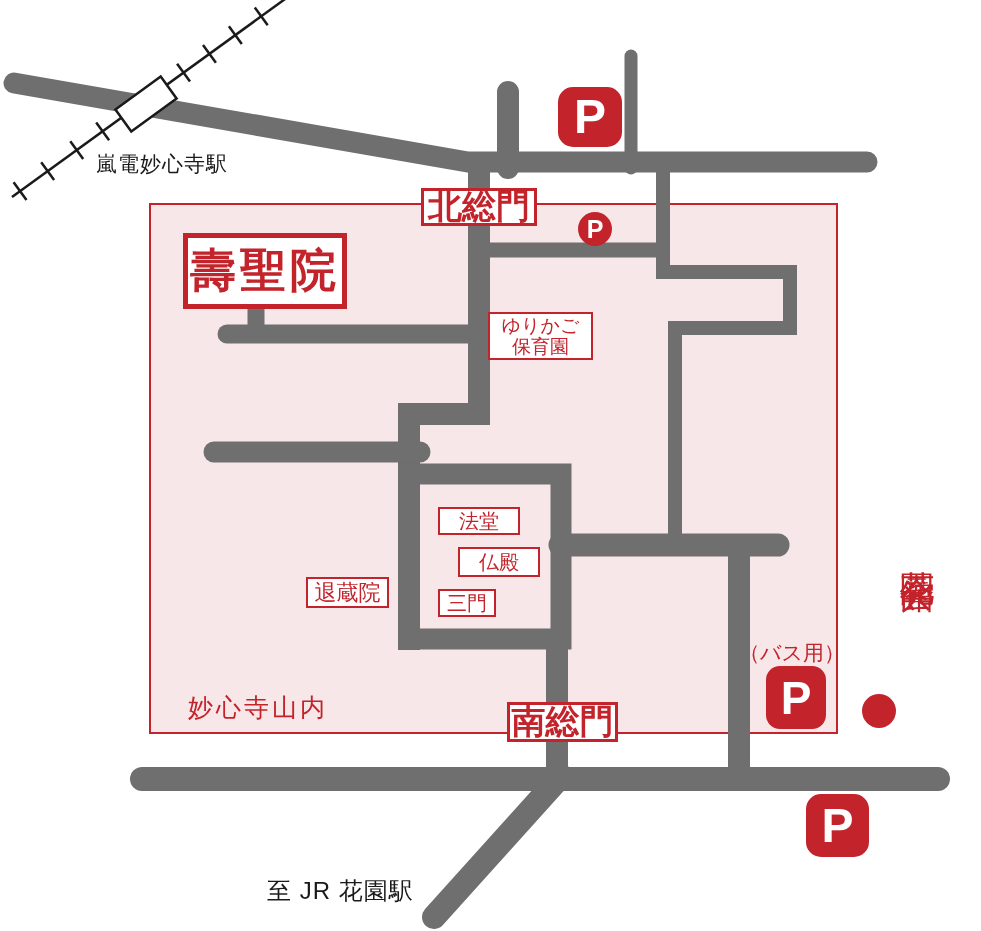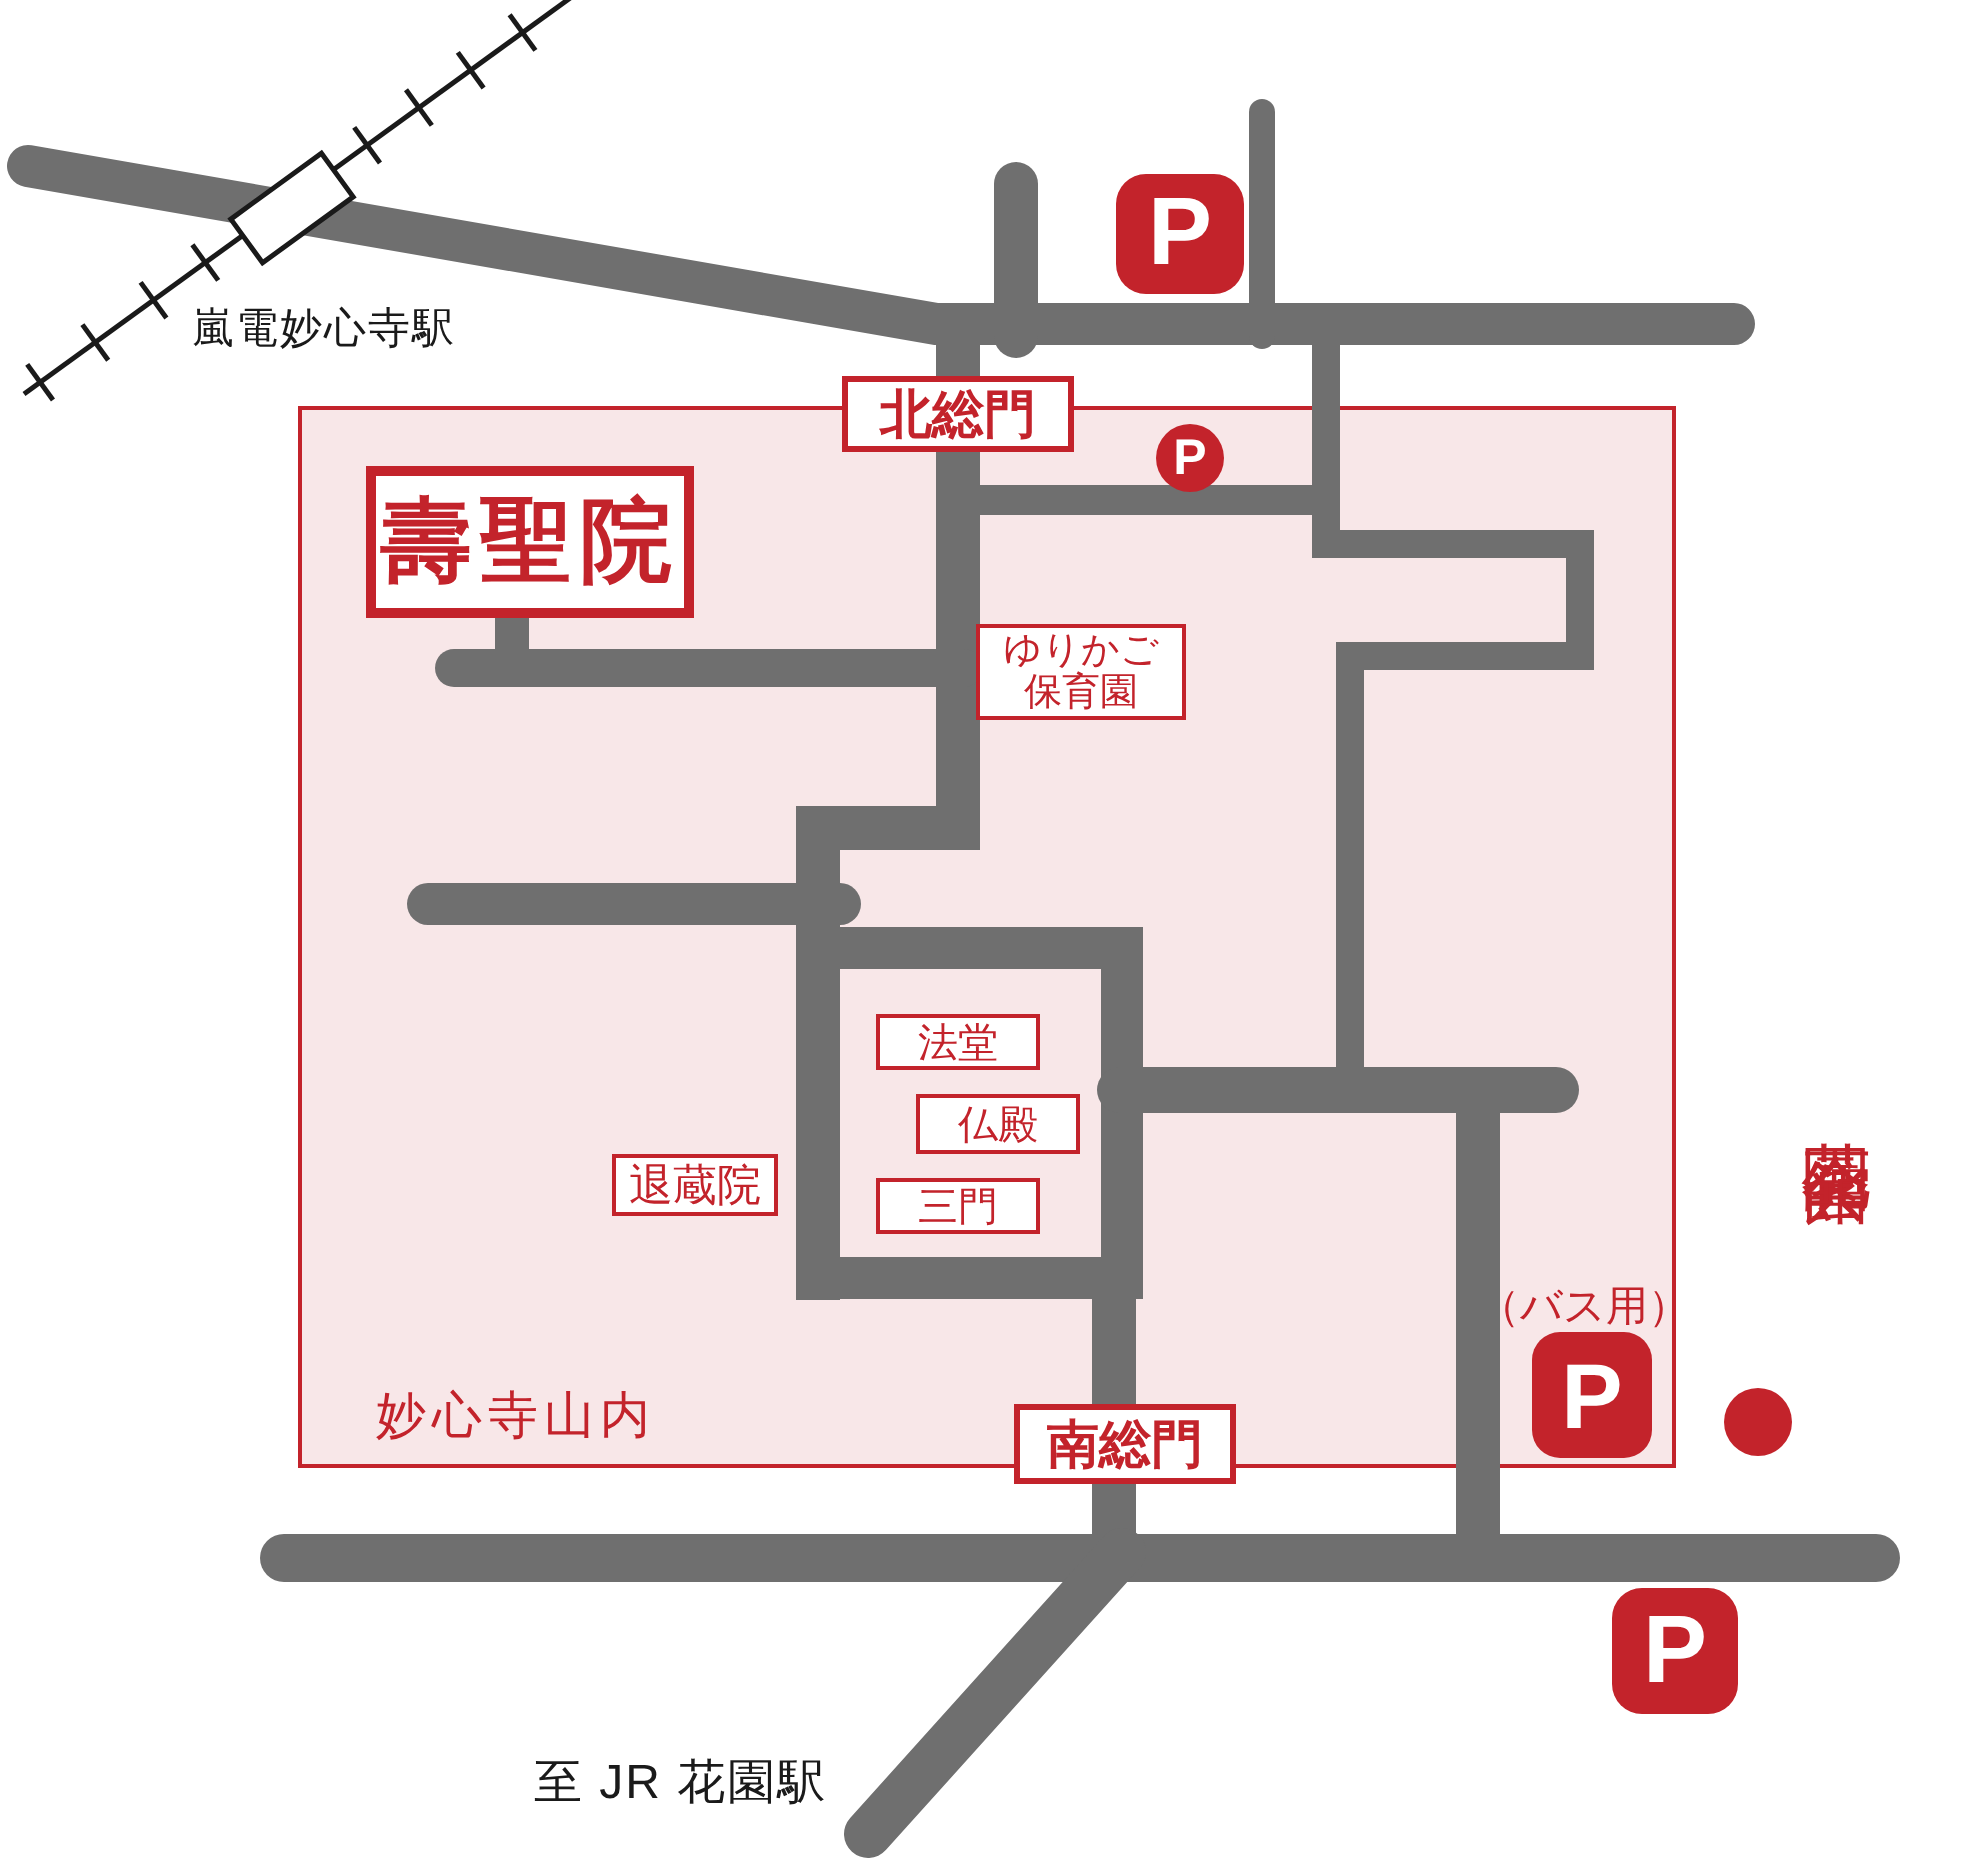--- a/index.html
+++ b/index.html
@@ -15,21 +15,21 @@
   }
   .svg-layer{position:absolute;left:0;top:0;}
   .lbl{position:absolute;white-space:nowrap;}
   .red{color:var(--red);}
   .blk{color:var(--ink);}
   .box{
     position:absolute;background:#ffffff;border:2px solid var(--red);
     color:var(--red);display:flex;align-items:center;justify-content:center;
     box-sizing:border-box;white-space:nowrap;
   }
-  .gate{border-width:3px;font-weight:bold;font-size:26px;}
+  .gate{border-width:3px;font-weight:bold;font-size:34px;}
   .p-icon{
     position:absolute;background:var(--red);color:#ffffff;font-weight:bold;
     display:flex;align-items:center;justify-content:center;box-sizing:border-box;
     line-height:1;
   }
   .p-square{border-radius:15px;}
   .p-circle{border-radius:50%;}
   .dot{position:absolute;background:var(--red);border-radius:50%;}
   .vtext{
     position:absolute;writing-mode:vertical-rl;text-orientation:upright;
@@ -102,21 +102,21 @@
 
   <div class="box nursery" style="left:488px;top:312px;width:105px;height:48px;">
     <span>ゆりかご</span>
     <span>保育園</span>
   </div>
 
   <div class="box bldg" style="left:438px;top:507px;width:82px;height:28px;">法堂</div>
 
   <div class="box bldg" style="left:438px;top:547px;width:82px;height:30px;margin-left:20px;">仏殿</div>
 
-  <div class="box bldg" style="left:438px;top:589px;width:82px;height:28px;">三門</div>
+  <div class="box bldg" style="left:438px;top:589px;width:58px;height:28px;">三門</div>
 
   <div class="box" style="left:306px;top:577px;width:83px;height:31px;font-size:22px;">退蔵院</div>
 
   <div class="lbl red" style="left:188px;top:691px;font-size:25px;letter-spacing:3px;">妙心寺山内</div>
 
   <div class="box gate" style="left:507px;top:702px;width:111px;height:40px;">南総門</div>
 
   <div class="lbl red" style="left:739px;top:639px;font-size:21px;">（バス用）</div>
 
   <div class="p-icon p-square" style="left:766px;top:666px;width:60px;height:63px;font-size:46px;border-radius:14px;">

